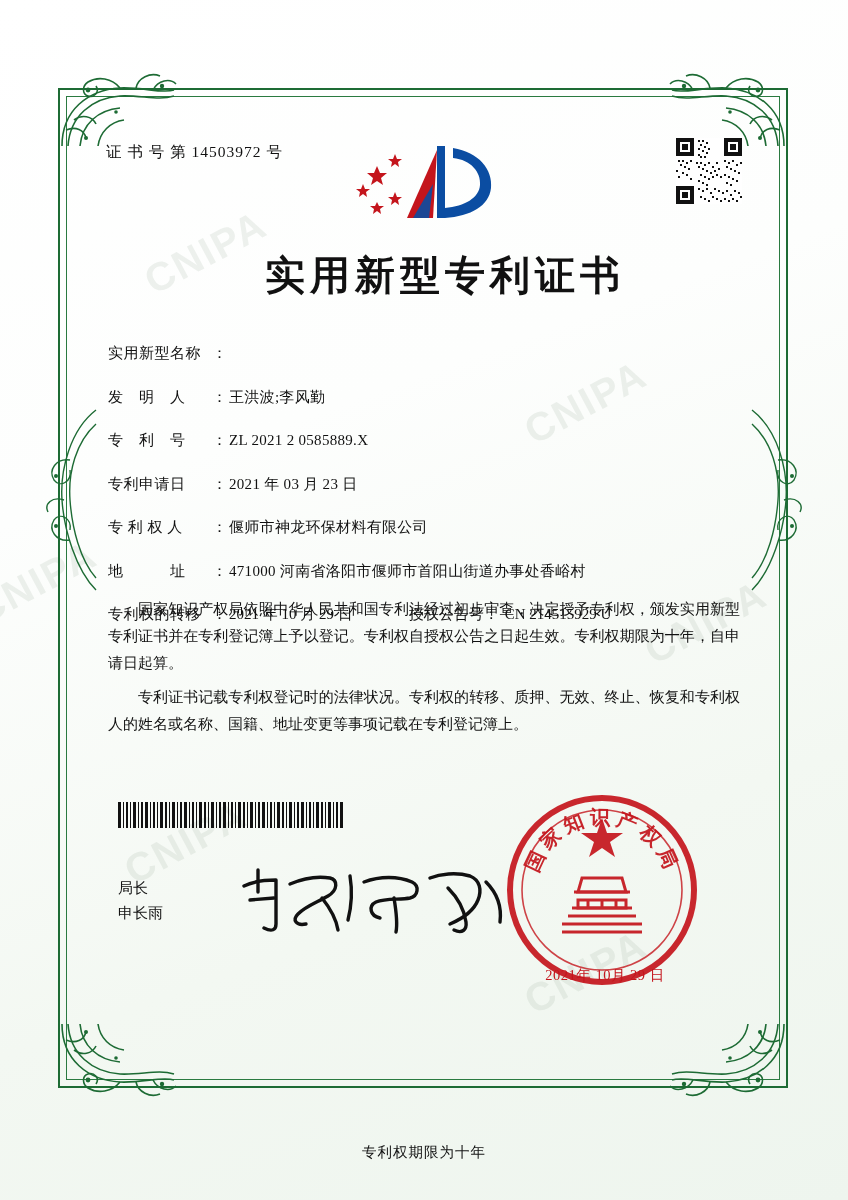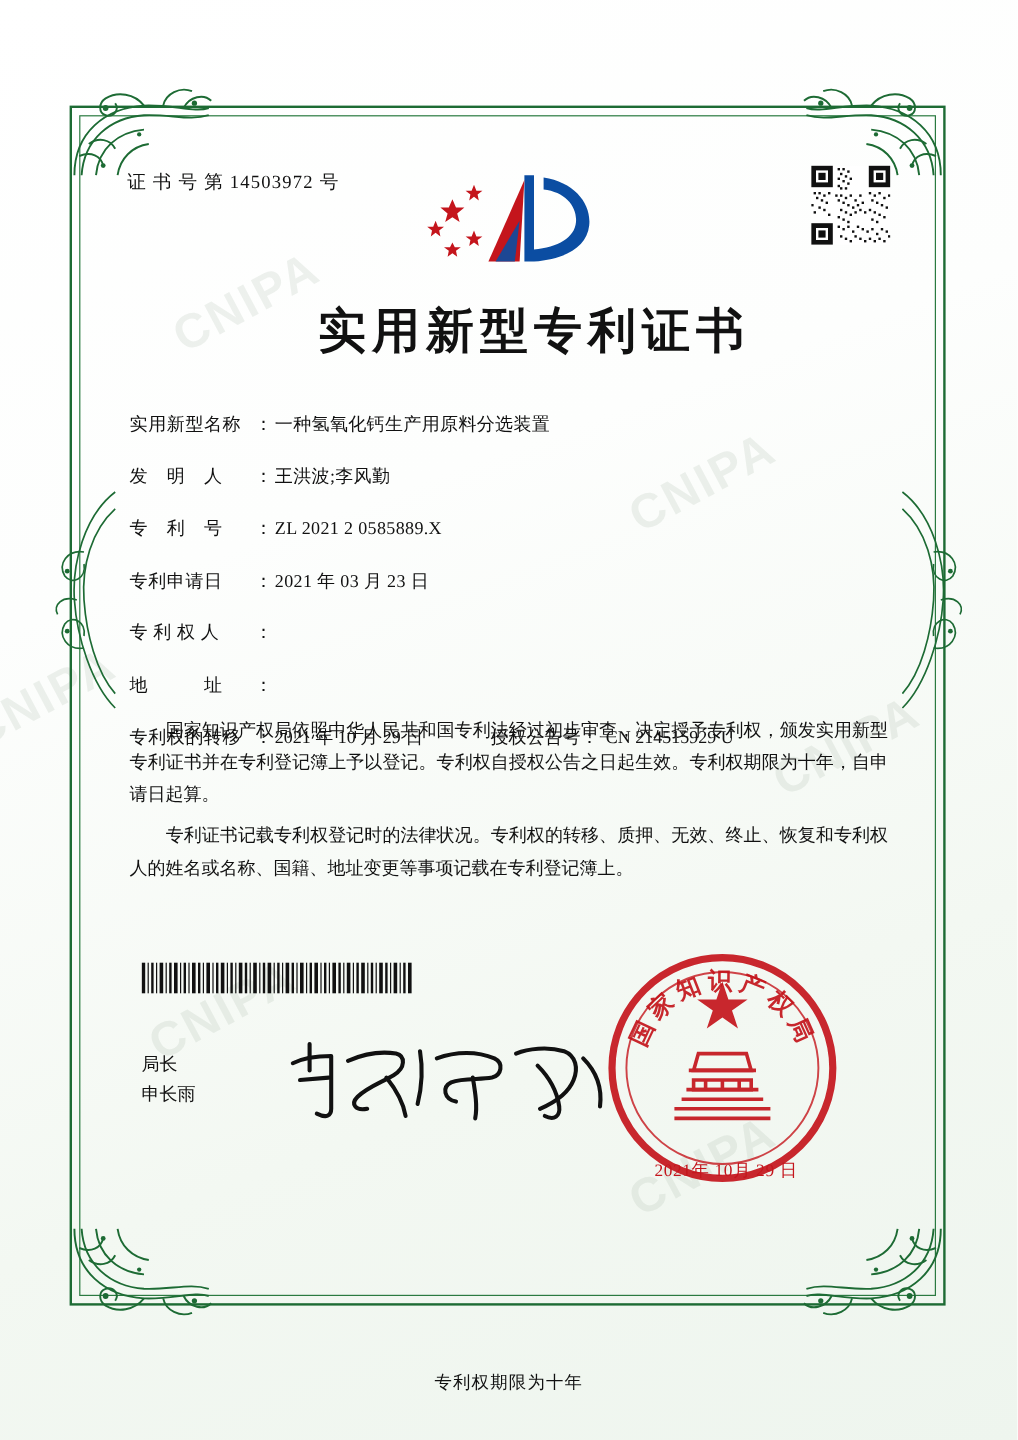--- a/index.html
+++ b/index.html
@@ -459,21 +459,20 @@
       </g>
     </svg>
 
     <div class="title">实用新型专利证书</div>
 
     <div class="fields">
 
       <div class="field-row">
         <span class="field-label">实用新型名称</span>
         <span class="field-colon">：</span>
-        <span class="field-value">一种氢氧化钙生产用原料分选装置</span>
       </div>
 
       <div class="field-row">
         <span class="field-label">发　明　人</span>
         <span class="field-colon">：</span>
         <span class="field-value">王洪波;李风勤</span>
       </div>
 
       <div class="field-row">
         <span class="field-label">专　利　号</span>
@@ -483,25 +482,27 @@
 
       <div class="field-row">
         <span class="field-label">专利申请日</span>
         <span class="field-colon">：</span>
         <span class="field-value">2021 年 03 月 23 日</span>
       </div>
 
       <div class="field-row">
         <span class="field-label">专 利 权 人</span>
         <span class="field-colon">：</span>
+        <span class="field-value">偃师市神龙环保材料有限公司</span>
       </div>
 
       <div class="field-row">
         <span class="field-label">地　　　址</span>
         <span class="field-colon">：</span>
+        <span class="field-value">471000 河南省洛阳市偃师市首阳山街道办事处香峪村</span>
       </div>
 
       <div class="field-row inline-two">
         <span class="field-label">专利权的转移</span>
         <span class="field-colon">：</span>
         <span>2021 年 10 月 29 日</span>
         <span class="second-label">授权公告号</span>
         <span class="field-colon">：</span>
         <span class="second-value">CN 214515929 U</span>
       </div>

